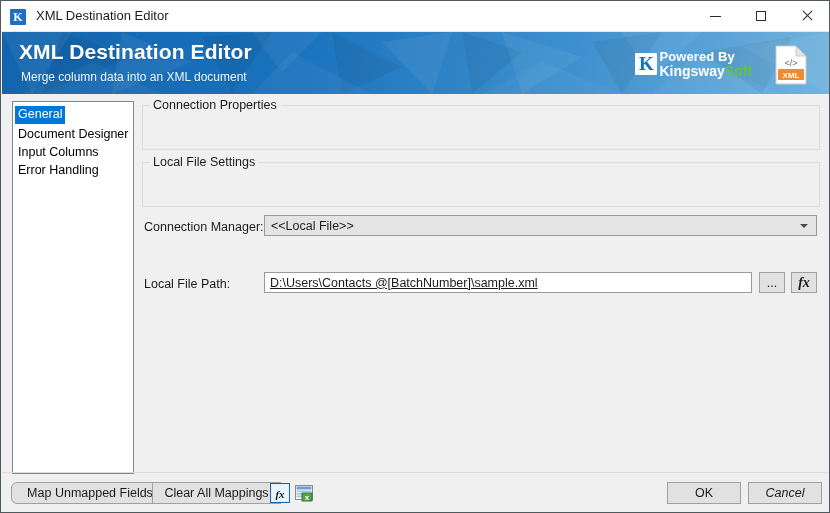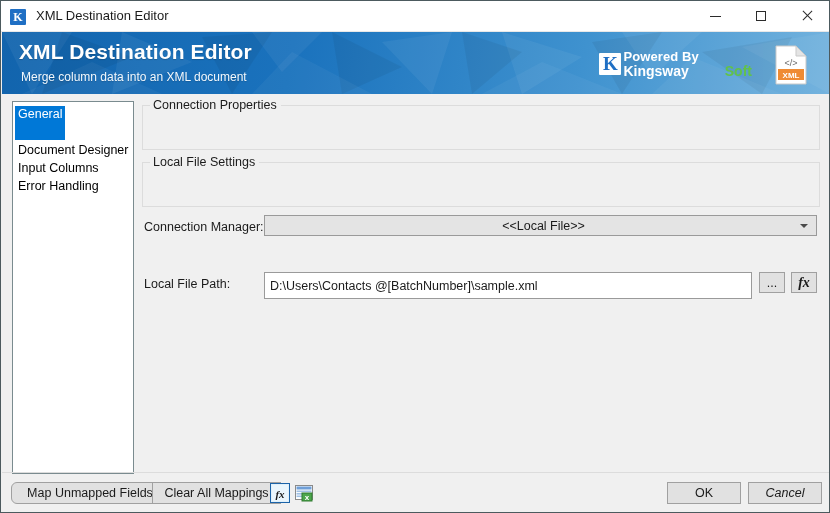--- a/index.html
+++ b/index.html
@@ -157,21 +157,21 @@
     color: #ffffff;
     letter-spacing: 0.1px;
     margin-bottom: 1px;
   }
   .logo-name {
     font-size: 14px;
     font-weight: bold;
     white-space: nowrap;
   }
   .logo-name .kw { color: #ffffff; }
-  .logo-name .soft { color: #62c24a; margin-left: 36px; }
+  .logo-name .soft { color: #62c24a; }
 
   .xml-file-icon {
     position: absolute;
     right: 22px; top: 13px;
     width: 34px; height: 40px;
   }
 
   
   .content {
     position: absolute;
@@ -187,21 +187,21 @@
     width: 122px;
     height: 373px;
     background: #ffffff;
     border: 1px solid #7a8b8f;
     box-sizing: border-box;
     padding: 2px 0 0 0;
   }
   .nav-item {
     font-size: 12.5px;
     color: #000000;
-    padding: 1px 3px 18px 3px;
+    padding: 1px 3px 2px 3px;
     margin: 0 2px;
     white-space: nowrap;
     line-height: 15px;
   }
   .nav-item.selected {
     background: #0078d7;
     color: #ffffff;
     display: inline-block;
   }
   .nav-row { padding: 0 0 0 0; }
@@ -398,30 +398,30 @@
       <div class="nav-row"><span class="nav-item selected">General</span></div>
       <div class="nav-row"><span class="nav-item">Document Designer</span></div>
       <div class="nav-row"><span class="nav-item">Input Columns</span></div>
       <div class="nav-row"><span class="nav-item">Error Handling</span></div>
     </div>
 
     <div class="group" id="group-connection">
       <span class="group-label">Connection Properties</span>
     </div>
     <span class="field-label" style="left:142px; top:126px;">Connection Manager:</span>
-    <div class="combo" style="left:262px; top:121px; width:553px; height:21px;justify-content:center;">
+    <div class="combo" style="left:262px; top:121px; width:553px; height:21px;">
       <span>&lt;&lt;Local File&gt;&gt;</span>
       <span class="chev"></span>
     </div>
 
     <div class="group" id="group-localfile">
       <span class="group-label">Local File Settings</span>
     </div>
     <span class="field-label" style="left:142px; top:183px;">Local File Path:</span>
-    <div class="textbox" style="left:262px; top:178px; width:488px; height:27px;">
+    <div class="textbox" style="left:262px; top:178px; width:488px; height:21px;text-decoration:underline;">
       <span>D:\Users\Contacts @[BatchNumber]\sample.xml</span>
     </div>
     <div class="sq-btn" style="left:757px; top:178px; width:26px; height:21px;">...</div>
     <div class="sq-btn fx" style="left:789px; top:178px; width:26px; height:21px;">fx</div>
 
   </div>
 
   <div class="footer-sep"></div>
 
   <div class="btn" id="btn-map-unmapped">Map Unmapped Fields</div>

